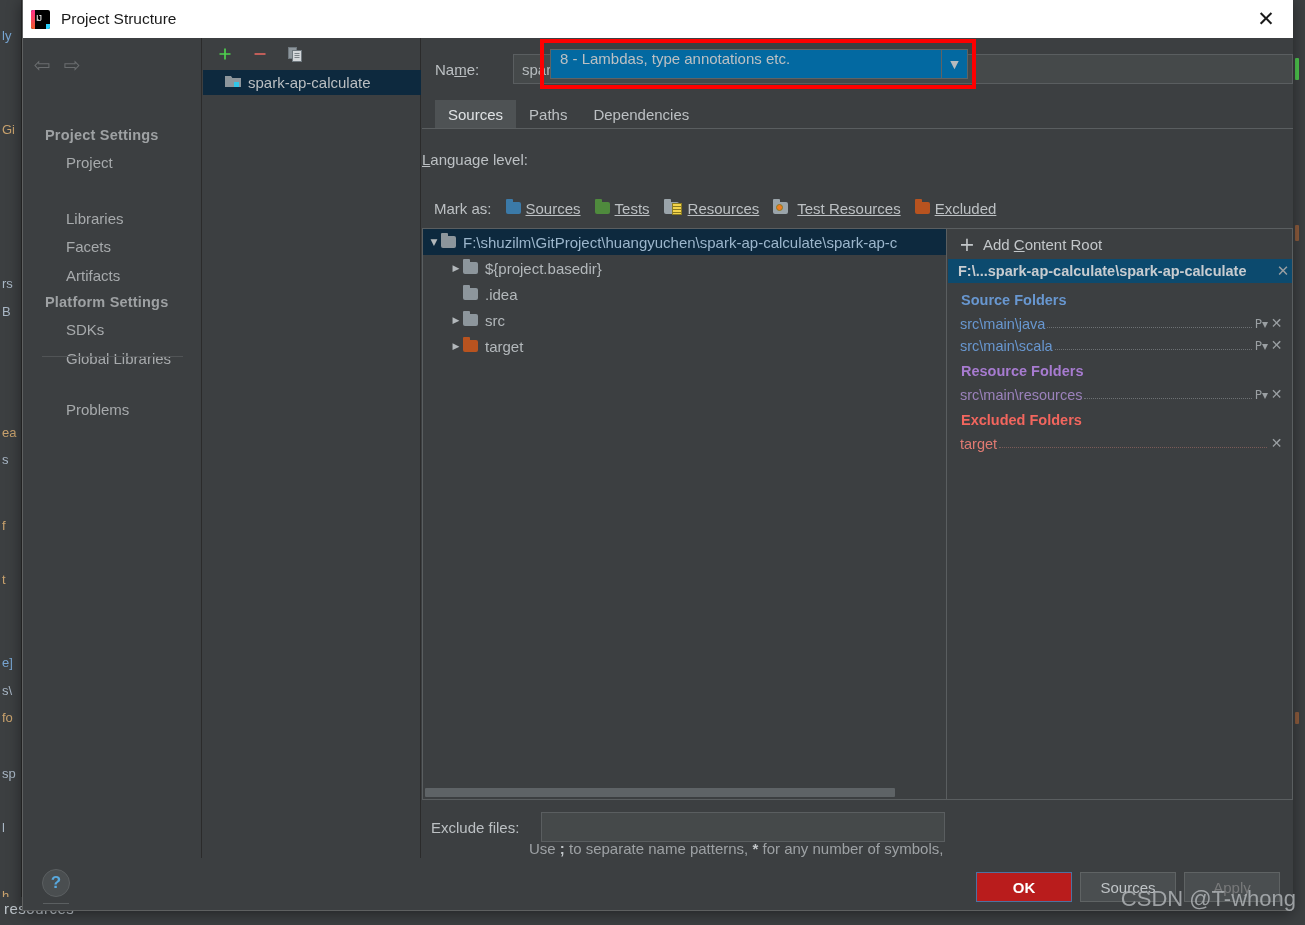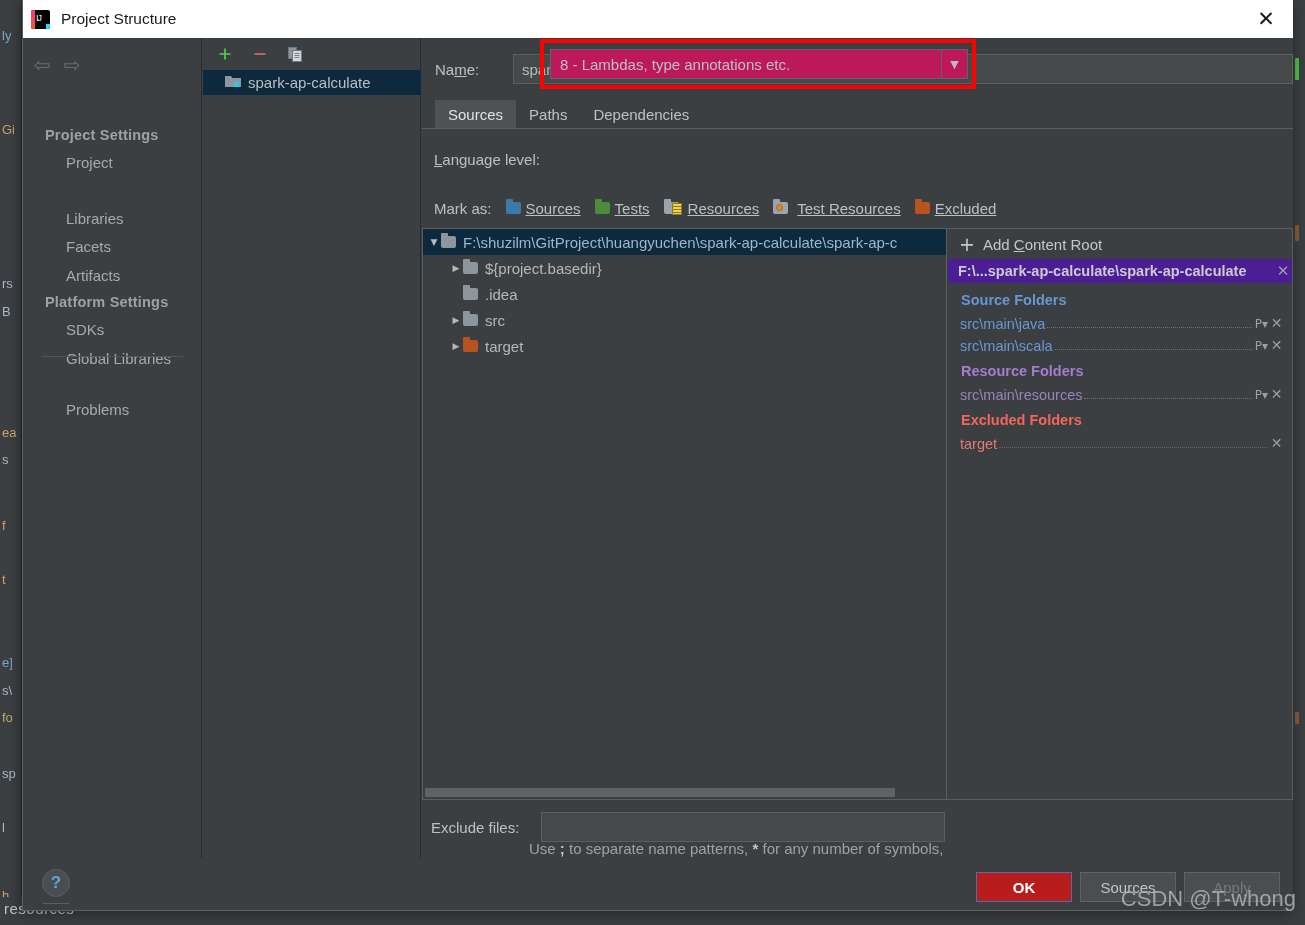--- a/index.html
+++ b/index.html
@@ -181,30 +181,30 @@
   #tabs-underline {
     position: absolute; left: 0; top: 90px; width: 871px; height: 1px;
     background: #5a5e60;
   }
 
   
   #lang-row {
     position: absolute; left: 0; top: 100px; width: 871px; height: 42px;
     display: flex; align-items: center;
   }
-  #lang-label { margin-left: 12px; font-size: 15px; color: #bcc0c3; }
+  #lang-label { font-size: 15px; color: #bcc0c3; }
   #lang-label u { text-decoration: underline; }
   #lang-highlight {
     position: absolute; left: 118px; top: 1px; width: 436px; height: 50px;
     border: 4px solid #fe0000; pointer-events: none;
   }
   #lang-combo {
     position: absolute; left: 128px; top: 11px; width: 418px; height: 30px;
-    background: #be185d; border: 1px solid #5f6364;
-    display: flex; align-items: center;
+    background: #0369a1; border: 1px solid #5f6364;
+    display: flex; 
   }
   #lang-combo-text {
     flex: 1; font-size: 15px; color: #bcc0c3; padding-left: 9px;
     white-space: nowrap; overflow: hidden;
   }
   #lang-combo-arrow {
     width: 26px; height: 28px; display: flex; align-items: center;
     justify-content: center; color: #b6bbbe; font-size: 11px;
     border-left: 1px solid #5f6364; cursor: pointer;
     font-family: "DejaVu Sans", sans-serif;
@@ -283,21 +283,21 @@
   #add-root {
     height: 30px; display: flex; align-items: center;
     font-size: 15px; color: #c3c7ca; cursor: pointer; padding-left: 11px;
   }
   #add-root .plus {
     color: #c3c7ca; font-size: 19px; margin-right: 8px; line-height: 1;
     font-family: "DejaVu Sans", sans-serif;
   }
   #add-root u { text-decoration: underline; }
   #root-header {
-    height: 24px; background: #4c1d95; display: flex; align-items: center;
+    height: 24px; background: #0c4a6e; display: flex; align-items: center;
     padding: 0 0 0 10px; cursor: default;
   }
   #root-header-text {
     flex: 1; font-size: 14.5px; font-weight: bold; color: #c8ccd0;
     white-space: nowrap; overflow: hidden;
   }
   #root-header .xb {
     width: 18px; text-align: center; color: #9a9fa2; font-size: 15px;
     cursor: pointer; font-family: "DejaVu Sans", sans-serif;
   }

